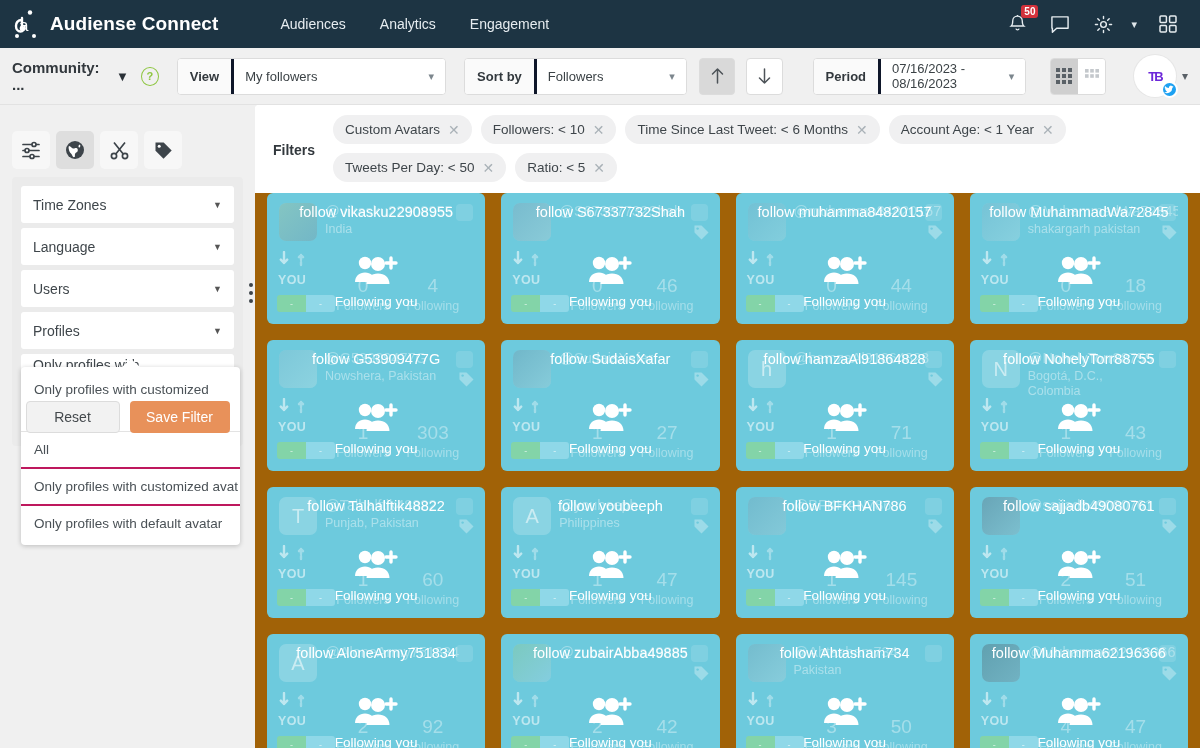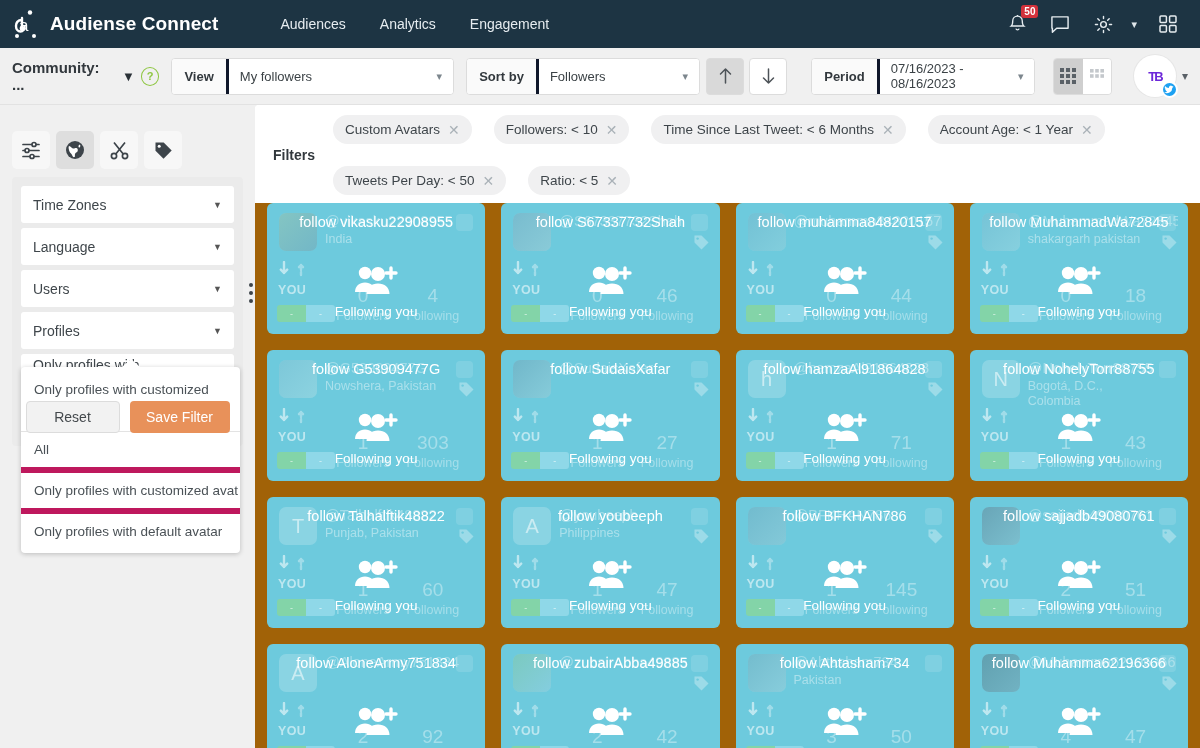--- a/index.html
+++ b/index.html
@@ -23,21 +23,21 @@
   .ni { position: relative; width: 24px; height: 24px; display: flex; align-items: center; justify-content: center; cursor: pointer; }
   .badge {
     position: absolute; top: -7px; right: -9px; background: #d3313b; color: #fff;
     font-size: 10px; font-weight: bold; border-radius: 3px; padding: 1px 3px; line-height: 11px;
   }
   .chev-w { color: #dfe6ea; font-size: 11px; margin-left: -3px; }
 
   
   .toolbar {
     height: 57px; background: #f0f0f0; display: flex; align-items: center;
-    padding: 0 12px; gap: 6px; border-bottom: 1px solid #e2e2e2;
+    padding: 0 12px; gap: 12px; border-bottom: 1px solid #e2e2e2;
   }
   .community { display: flex; align-items: center; gap: 9px; cursor: pointer; }
   .community-label { font-size: 15px; font-weight: bold; color: #32383d; }
   .caret-dark { font-size: 13px; color: #2a3137; }
   .help-circle {
     width: 19px; height: 19px; border: 1.6px solid #8ec641; border-radius: 50%;
     color: #8ec641; font-size: 11px; display: flex; align-items: center; justify-content: center;
     cursor: pointer; font-weight: bold;
   }
   .ctlgroup { display: flex; align-items: stretch; border: 1px solid #dcdcdc; border-radius: 4px; overflow: hidden; background: #fff; height: 37px; }
@@ -83,34 +83,34 @@
   .accrow .tri { font-size: 9px; color: #555; }
   .dropmenu {
     position: absolute; left: 9px; top: 190px; width: 219px; background: #fff;
     border-radius: 4px; box-shadow: 0 1px 5px rgba(0,0,0,.22); z-index: 20; padding: 4px 0;
   }
   .dropmenu:before {
     content: ""; position: absolute; top: -8px; left: 101px; width: 0; height: 0;
     border-left: 9px solid transparent; border-right: 9px solid transparent; border-bottom: 8px solid #fff;
   }
   .dmhead { padding: 9px 13px 11px; font-size: 13.5px; color: #4a5156; line-height: 20px; border-bottom: 1px solid #e3e3e3; }
-  .dmitem { padding: 10px 13px; font-size: 13.5px; color: #4a5156; cursor: pointer; white-space: nowrap; overflow: hidden; border-bottom: 6px solid #be185d; }
+  .dmitem { padding: 10px 13px; font-size: 13.5px; color: #4a5156; cursor: pointer; white-space: nowrap; overflow: hidden; border-bottom: 2px solid #be185d; }
   .dmitem:last-child { border-bottom: none; }
   .btnrow { display: flex; gap: 10px; justify-content: center; margin-top: 10px; position: relative; z-index: 25; }
   .btn { height: 32px; border-radius: 4px; font-size: 14px; display: flex; align-items: center; justify-content: center; cursor: pointer; }
   .btn-reset { width: 94px; background: #f2f2f2; border: 1px solid #dcdcdc; color: #44494d; }
   .btn-save { width: 100px; background: #e8915a; color: #fff; }
   .dots { position: absolute; right: 2px; top: 178px; display: flex; flex-direction: column; gap: 4px; cursor: pointer; }
   .dot { width: 4px; height: 4px; border-radius: 50%; background: #3d444a; }
 
   
   .main { flex: 1; background: #fff; border-top-left-radius: 4px; display: flex; flex-direction: column; overflow: hidden; }
   .filterbar { display: flex; align-items: stretch; background: #fff; padding: 10px 0 8px; min-height: 88px; }
   .filterlabel { width: 78px; display: flex; align-items: center; justify-content: center; font-size: 14px; font-weight: bold; color: #32383d; flex: none; }
-  .chips { display: flex; flex-wrap: wrap; gap: 22px; align-content: flex-start; padding-right: 12px; }
+  .chips { display: flex; flex-wrap: wrap; gap: 9px; align-content: flex-start; padding-right: 12px; }
   .chip {
     background: #f0f0f1; border-radius: 15px; height: 29px; display: flex; align-items: center;
     padding: 0 12px; font-size: 13.5px; color: #3e454a; gap: 8px; cursor: pointer;
   }
   .chip .x { color: #a9b1b7; font-size: 14px; }
 
   
   .grid { flex: 1; background: #a16207; padding: 0 12px 12px 12px; display: grid; grid-template-columns: repeat(4, 1fr); gap: 16px; align-content: start; overflow: hidden; }
   .card {
     position: relative; border-radius: 6px; overflow: hidden; height: 131px;

